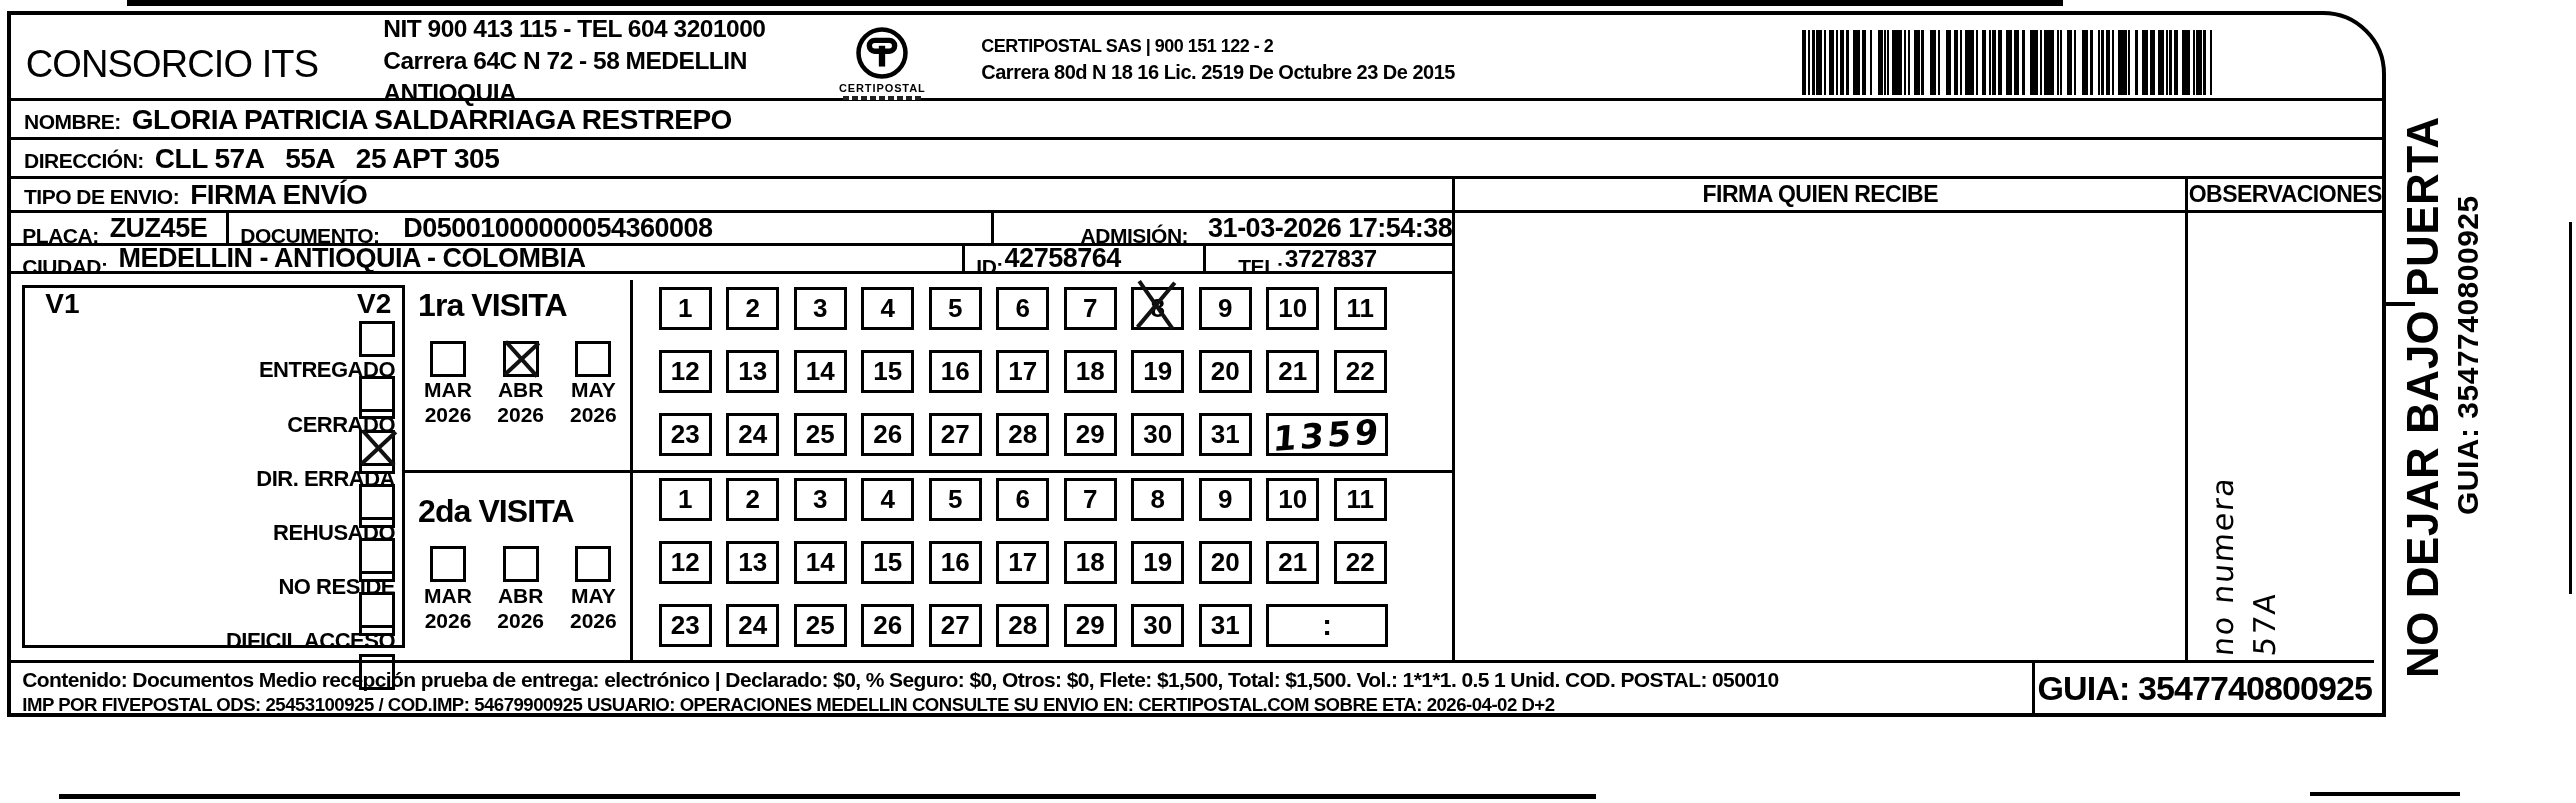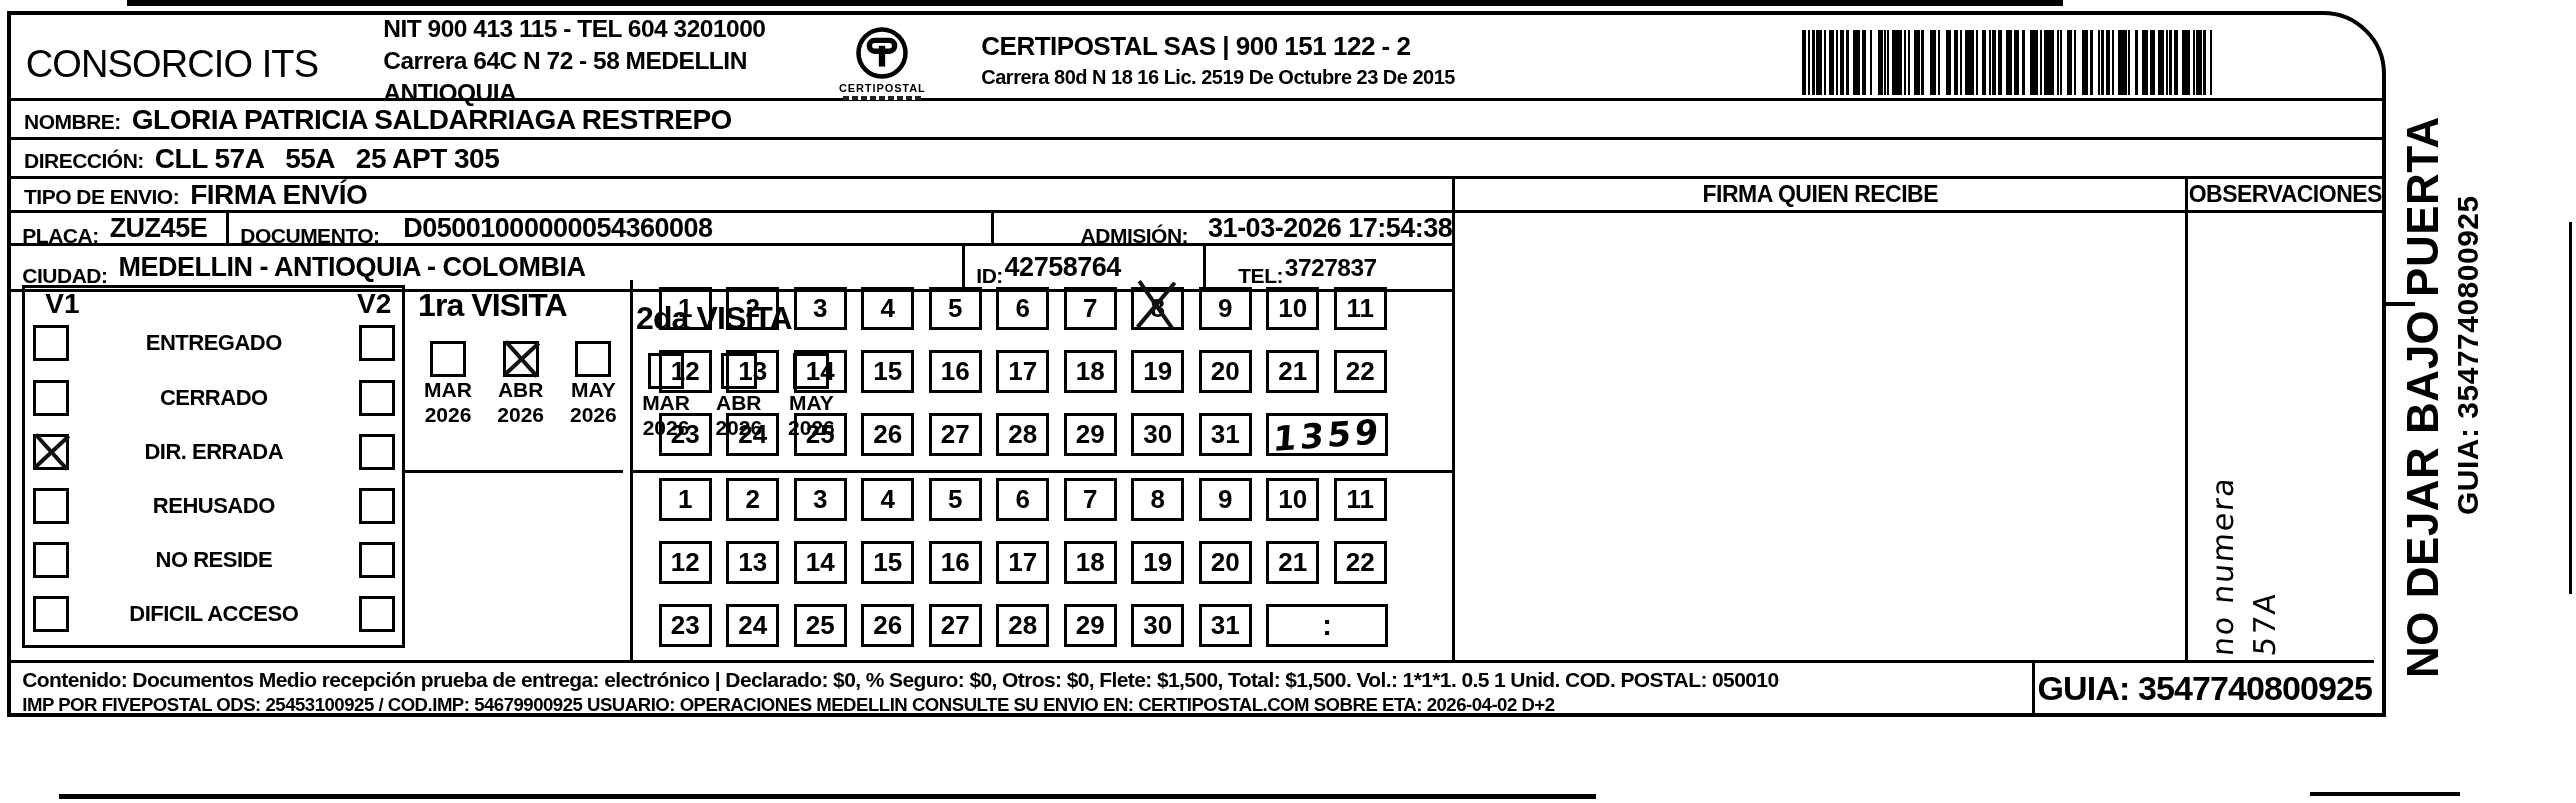--- a/index.html
+++ b/index.html
@@ -18,21 +18,21 @@
   .hdr{position:absolute;left:0;top:0;width:100%;height:86px;border-bottom:3.6px solid #000;
        display:flex;align-items:center;}
   .co{font-size:38px;letter-spacing:-0.9px;padding:16.3px 0 0 14.5px;width:372px;white-space:nowrap;}
   .co-info{width:431px;font-size:24.5px;font-weight:700;line-height:1.3;letter-spacing:-0.5px;padding-top:9px;}
   .logo{width:136px;text-align:center;padding-top:12.7px;}
   .logo svg{display:block;margin:0 auto;}
   .logo-cap{font-size:11px;font-weight:700;letter-spacing:0.9px;margin-top:0.9px;}
   .logo-tag{height:4.5px;width:78px;margin:1.8px auto 0;
             background:repeating-linear-gradient(90deg,#222 0 6.3px,#fff 6.3px 9px);}
   .cp-info{margin-left:31px;padding-top:7.3px;}
-  .cp-1{font-size:26px;font-weight:700;letter-spacing:-0.5px;}
+  .cp-1{font-size:18px;font-weight:700;letter-spacing:-0.5px;}
   .cp-2{font-size:20px;font-weight:700;letter-spacing:-0.5px;margin-top:3.6px;}
   .barcode{position:absolute;right:170px;top:14.5px;width:410px;height:65px;
      background:
        repeating-linear-gradient(90deg,#000 0 3.6px,#fff 3.6px 6.3px,#000 6.3px 8.2px,#fff 8.2px 13.6px,
          #000 13.6px 20px,#fff 20px 22px,#000 22px 23.6px,#fff 23.6px 30px,#000 30px 32px,#fff 32px 38px),
        repeating-linear-gradient(90deg,#000 0 1.8px,#fff 1.8px 10px,#000 10px 12.7px,#fff 12.7px 17px);
      background-blend-mode:multiply;}
 
   
   .frow{position:absolute;left:0;width:100%;border-bottom:3.6px solid #000;
@@ -40,49 +40,49 @@
   .row-nombre{top:86px;height:39px;}
   .row-dir{top:125px;height:39px;}
   .flabel{font-size:21px;font-weight:700;margin-right:11px;letter-spacing:-0.5px;white-space:nowrap;align-self:center;padding-top:5.4px;}
   .fvalue{font-size:28px;font-weight:700;letter-spacing:-0.5px;align-self:center;padding-top:1.8px;}
   .pre{white-space:pre;}
 
   
   .left-mid{position:absolute;left:0;top:164px;width:1444px;height:481px;border-right:3.6px solid #000;}
   .row-tipo{height:34px;border-bottom:3.6px solid #000;display:flex;align-items:center;padding-left:12.7px;}
   .row-placa{height:33px;border-bottom:3.6px solid #000;display:flex;}
-  .row-ciudad{height:46px;border-bottom:3.6px solid #000;display:flex;}
+  .row-ciudad{height:28px;border-bottom:3.6px solid #000;display:flex;}
   .cell{display:flex;align-items:center;padding-left:11px;}
   .c-placa{width:218px;border-right:3.6px solid #000;}
   .c-doc{width:765px;border-right:3.6px solid #000;}
   .c-adm{flex:1;justify-content:flex-end;}
   .c-ciudad{width:954px;border-right:3.6px solid #000;}
   .c-id{width:241px;border-right:3.6px solid #000;}
   .c-tel{flex:1;padding-left:32px;}
   .cell .flabel{padding-top:0;margin-top:16px;}
   .cell .fvalue{padding-top:0;font-size:27px;}
 
   
   .visits{position:absolute;left:0;top:101px;right:0;bottom:0;display:flex;}
   .vboxwrap{width:394px;padding:5.4px 0 9px 11px;}
   .vbox{border:3.6px solid #000;height:363px;position:relative;}
   .vhead{position:absolute;top:0px;font-size:28px;font-weight:700;}
   .vhead.v1{left:20px;}
   .vhead.v2{right:11px;}
   .opts{position:absolute;left:7.3px;right:7.3px;top:33px;bottom:9px;
         display:flex;flex-direction:column;justify-content:space-between;}
-  .opt{display:flex;align-items:center;height:44px;}
+  .opt{display:flex;align-items:flex-end;height:44px;flex-direction:column;}
   .optlab{flex:1;text-align:center;font-size:22px;font-weight:700;letter-spacing:-0.5px;}
 
   .chk{width:36px;height:36px;border:3.6px solid #000;background:#fff;position:relative;flex:none;}
   .chk.checked::before,.chk.checked::after{content:"";position:absolute;left:-7.3px;top:13.6px;width:47px;height:3.6px;background:#111;}
   .chk.checked::before{transform:rotate(48deg);}
   .chk.checked::after{transform:rotate(-43deg);}
 
-  .visitcol{width:228px;border-right:3.6px solid #000;display:flex;flex-direction:row;}
+  .visitcol{width:228px;border-right:3.6px solid #000;display:flex;flex-direction:column;}
   .visit-block{padding-left:12.7px;}
   .vb1{height:193px;border-bottom:3.6px solid #000;padding-top:7.3px;}
   .vb2{flex:1;padding-top:20px;}
   .vtitle{font-size:32px;font-weight:700;letter-spacing:-0.9px;}
   .mrow{display:flex;gap:12.7px;margin-top:16.3px;}
   .mcol{width:60px;display:flex;flex-direction:column;align-items:center;}
   .mlab{font-size:21px;font-weight:700;margin-top:2.7px;line-height:1.05;}
 
   .dayscol{flex:1;display:flex;flex-direction:column;}
   .days-half{padding:7.3px 0 0 25.4px;}

